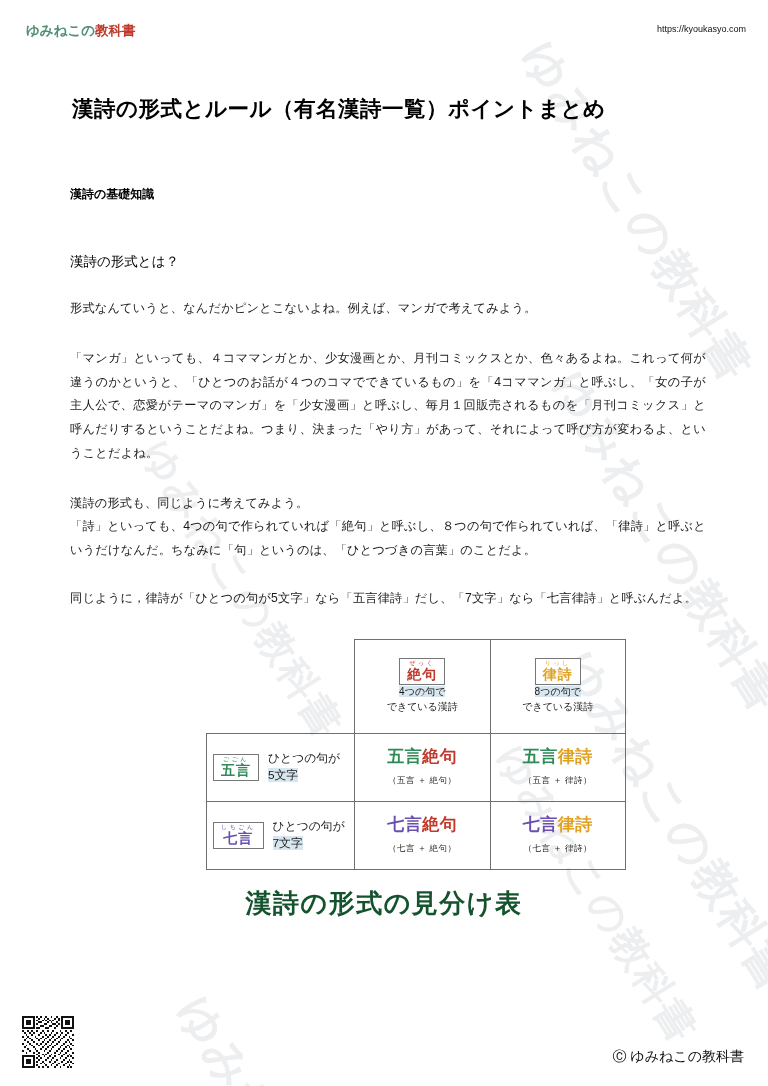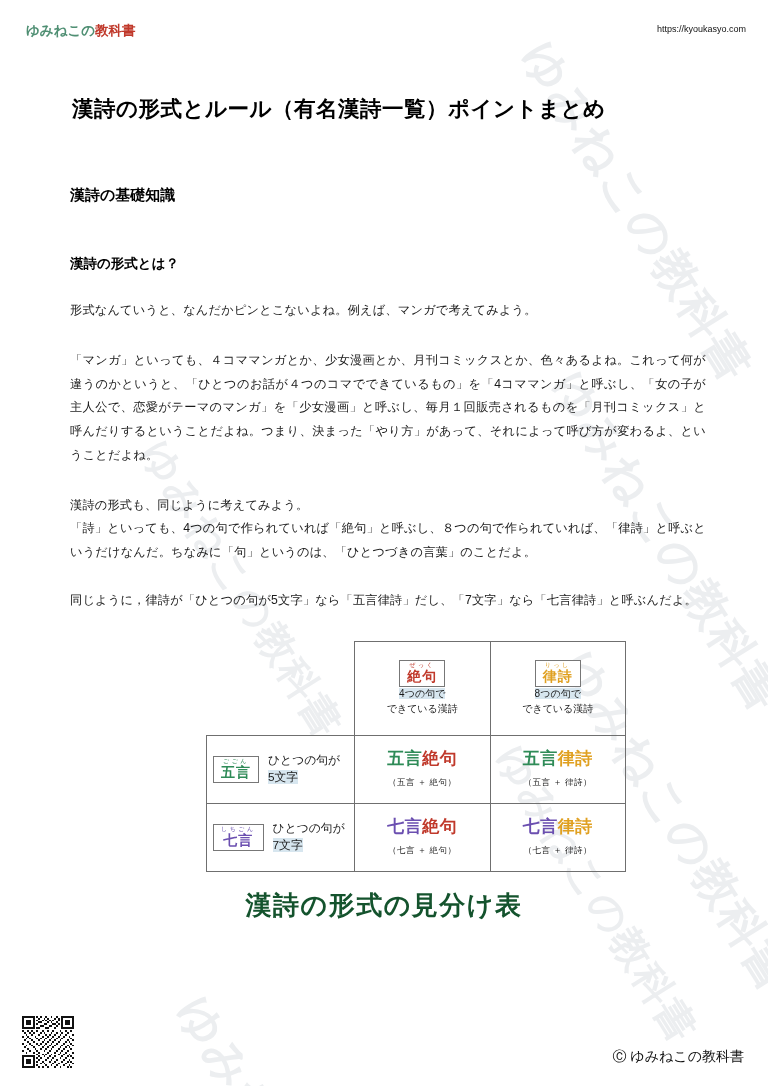--- a/index.html
+++ b/index.html
@@ -70,28 +70,28 @@
   }
   h1.doc-title {
     font-size: 21.5px;
     font-weight: 700;
     margin: 34px 0 0 10px;
     letter-spacing: 0.5px;
     line-height: 1.3;
     color: #000;
   }
   h2.section-heading {
-    font-size: 15px;
+    font-size: 12px;
     font-weight: 700;
     margin: 62px 0 0 8px;
     color: #000;
   }
   h3.sub-heading {
     font-size: 13.5px;
-    font-weight: 700;
+    font-weight: 400;
     margin: 50px 0 0 8px;
     color: #000;
   }
   p.para {
     font-size: 12.2px;
     line-height: 1.95;
     margin: 0 0 0 8px;
     color: #1a1a1a;
     text-align: justify;
     text-justify: inter-character;

